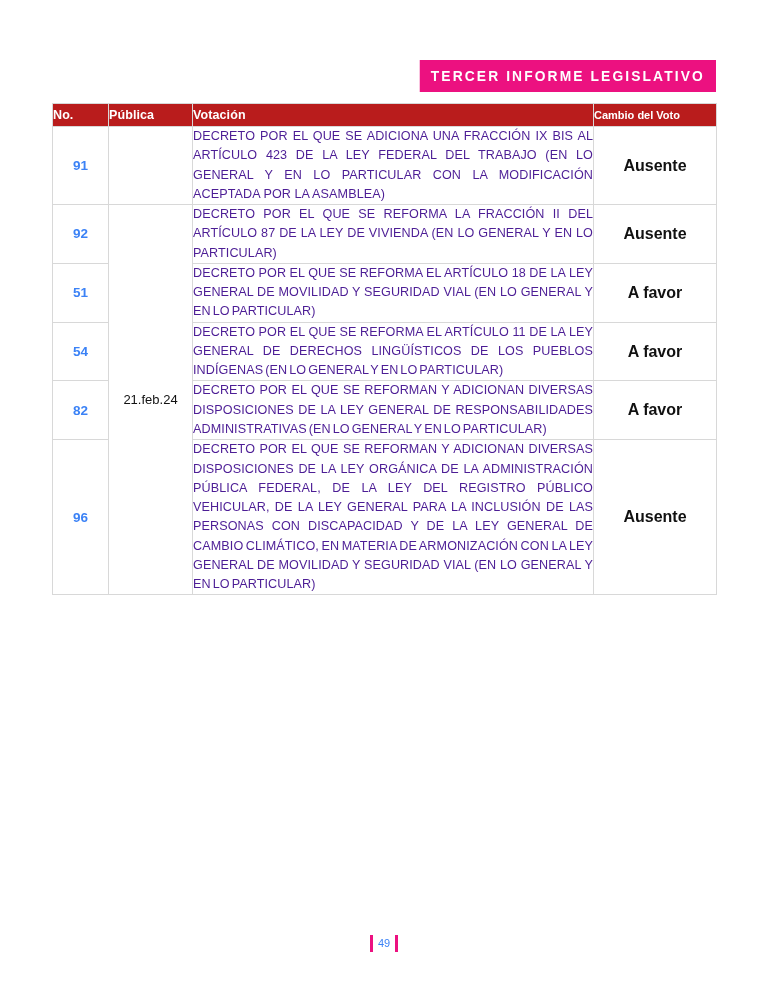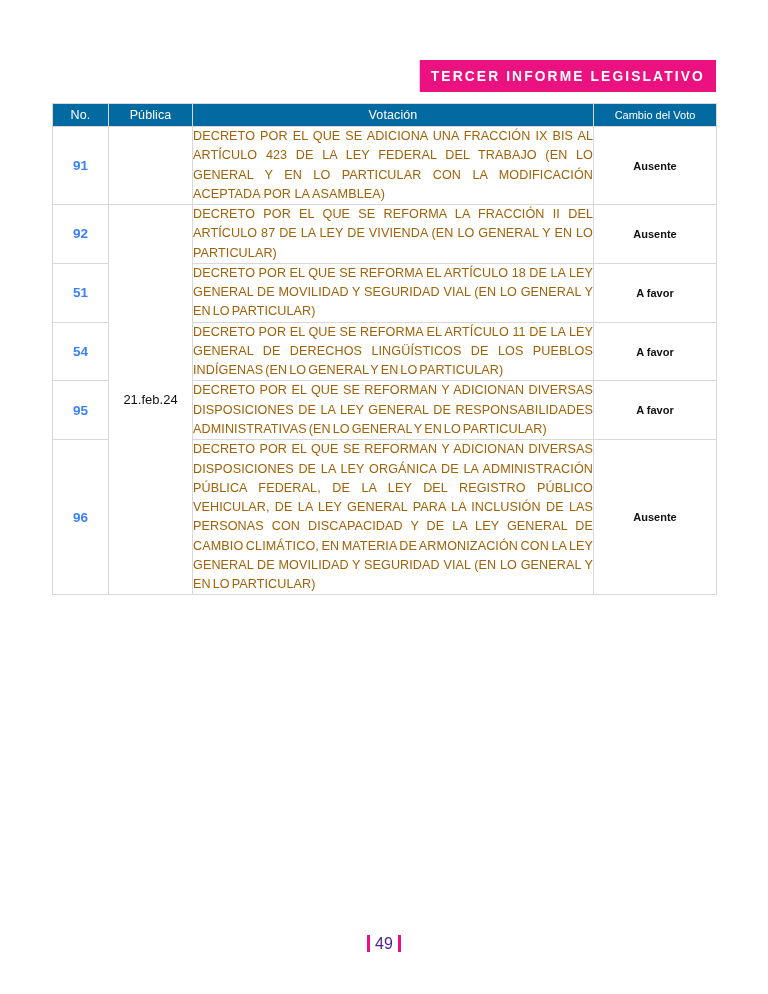--- a/index.html
+++ b/index.html
@@ -61,28 +61,28 @@
     width: 664px;
   }
   table.votes th,
   table.votes td {
     border: 1px solid #d8d8d8;
     padding: 0;
     vertical-align: middle;
   }
 
   thead th {
-    background: #0369a1;
+    background: #b91c1c;
     border-color: #ec1180;
     color: #ffffff;
     font-size: 12.5px;
-    font-weight: 400;
+    font-weight: 700;
     height: 22px;
     letter-spacing: 0.1px;
-    text-align: center;
+    text-align: left;
     vertical-align: middle;
   }
   thead th.th-sentido {
     font-size: 11px;
     letter-spacing: 0;
   }
 
   col.c-no      { width: 56px; }
   col.c-sesion  { width: 84px; }
   col.c-votacion{ width: 401px; }
@@ -97,37 +97,37 @@
   td.cell-sesion {
     color: #111111;
     font-size: 13px;
     font-weight: 400;
     text-align: center;
   }
   td.cell-sesion.merged {
     vertical-align: middle;
   }
   td.cell-votacion {
-    color: #a16207;
+    color: #4c1d95;
     font-size: 12.6px;
     font-weight: 400;
     letter-spacing: 0.1px;
     line-height: 1.53;
     padding: 9px 10px 9px 11px;
     text-align: justify;
     text-align-last: left;
     text-transform: uppercase;
     word-spacing: -0.2px;
   }
   td.cell-votacion.tight {
     word-spacing: -1.6px;
   }
   td.cell-sentido {
     color: #111111;
-    font-size: 11px;
+    font-size: 16px;
     font-weight: 700;
     text-align: center;
   }
 
   
   .footer {
     position: absolute;
     bottom: 42px;
     left: 0;
     right: 0;
@@ -140,22 +140,22 @@
     display: flex;
     gap: 5px;
   }
   .folio .bar {
     background: #ec1180;
     display: block;
     height: 17px;
     width: 3px;
   }
   .folio .num {
-    color: #4c1d95;
-    font-size: 16px;
+    color: #3b82f6;
+    font-size: 11px;
     font-weight: 400;
     line-height: 1;
   }
 </style>
 </head>
 <body>
 
 <div class="page">
 
   <div class="banner-row">
@@ -200,21 +200,21 @@
           <td class="cell-sentido">A favor</td>
         </tr>
 
         <tr>
           <td class="cell-no">54</td>
           <td class="cell-votacion tight">Decreto por el que se reforma el artículo 11 de la Ley General de Derechos Lingüísticos de los Pueblos Indígenas (en lo general y en lo particular)</td>
           <td class="cell-sentido">A favor</td>
         </tr>
 
         <tr>
-          <td class="cell-no">95</td>
+          <td class="cell-no">82</td>
           <td class="cell-votacion tight">Decreto por el que se reforman y adicionan diversas disposiciones de la Ley General de Responsabilidades Administrativas (en lo general y en lo particular)</td>
           <td class="cell-sentido">A favor</td>
         </tr>
 
         <tr>
           <td class="cell-no">96</td>
           <td class="cell-votacion tight">Decreto por el que se reforman y adicionan diversas disposiciones de la Ley Orgánica de la Administración Pública Federal, de la Ley del Registro Público Vehicular, de la Ley General para la Inclusión de las Personas con Discapacidad y de la Ley General de Cambio Climático, en materia de armonización con la Ley General de Movilidad y Seguridad Vial (en lo general y en lo particular)</td>
           <td class="cell-sentido">Ausente</td>
         </tr>
 

